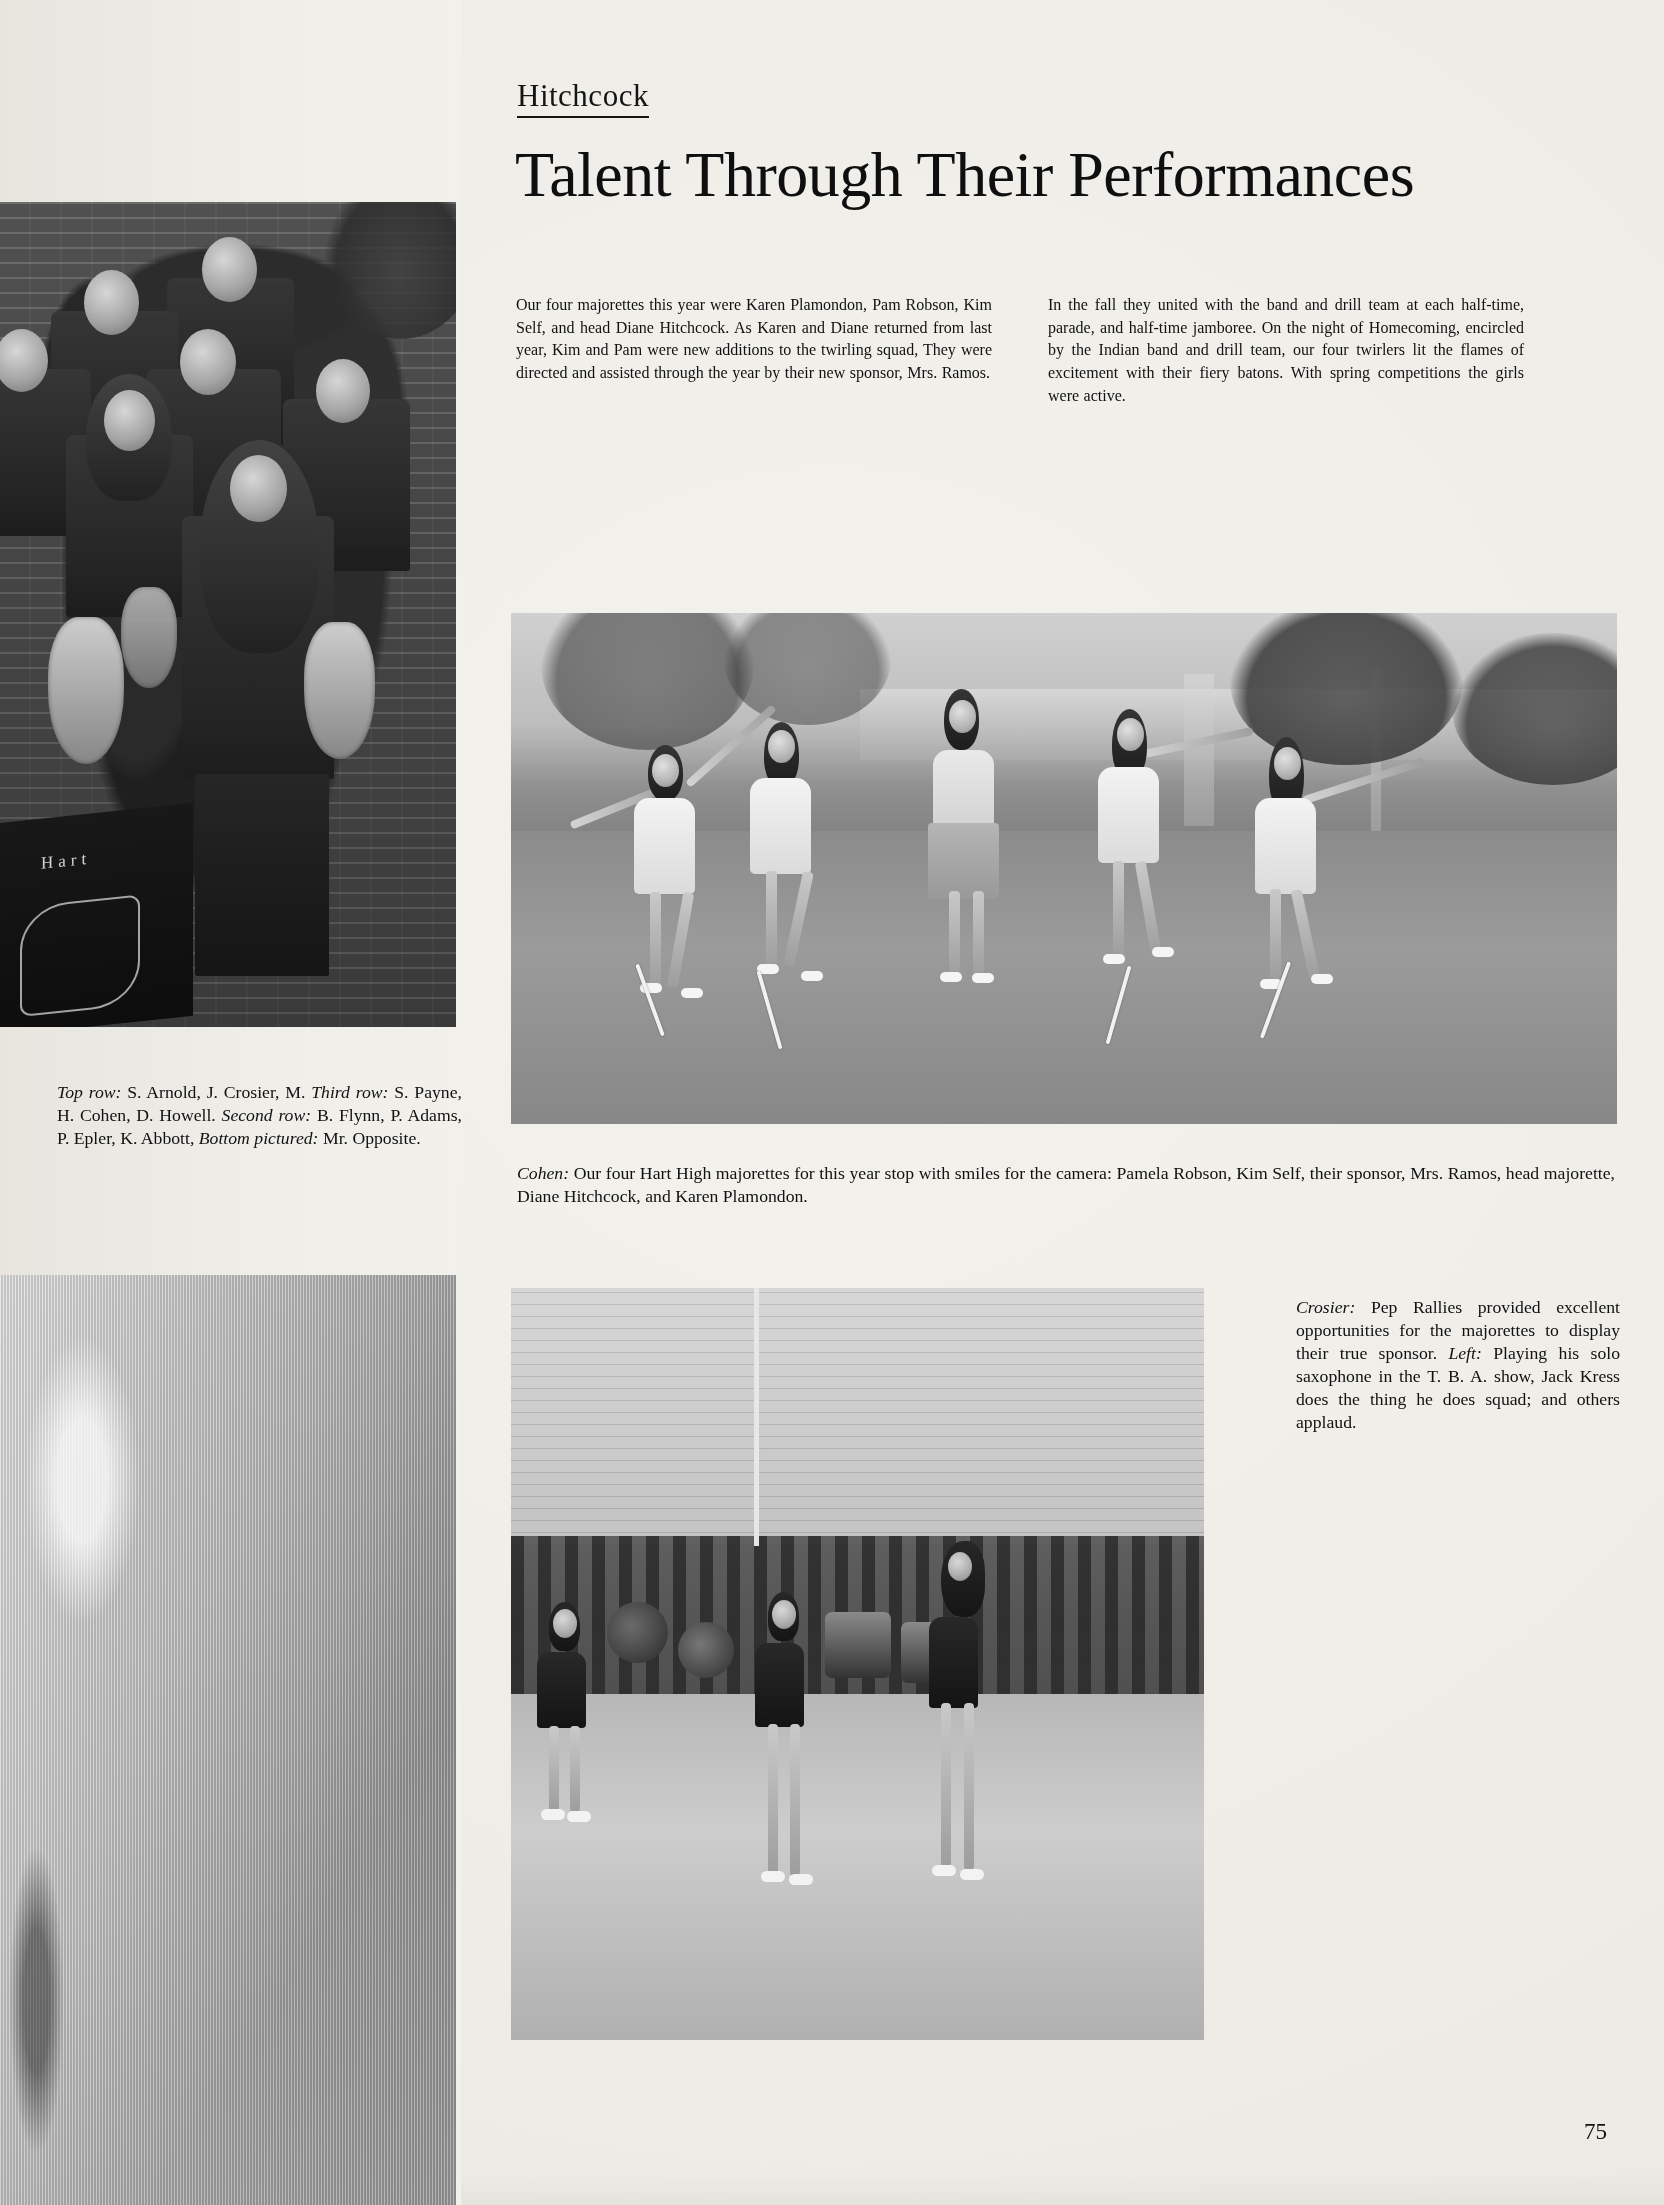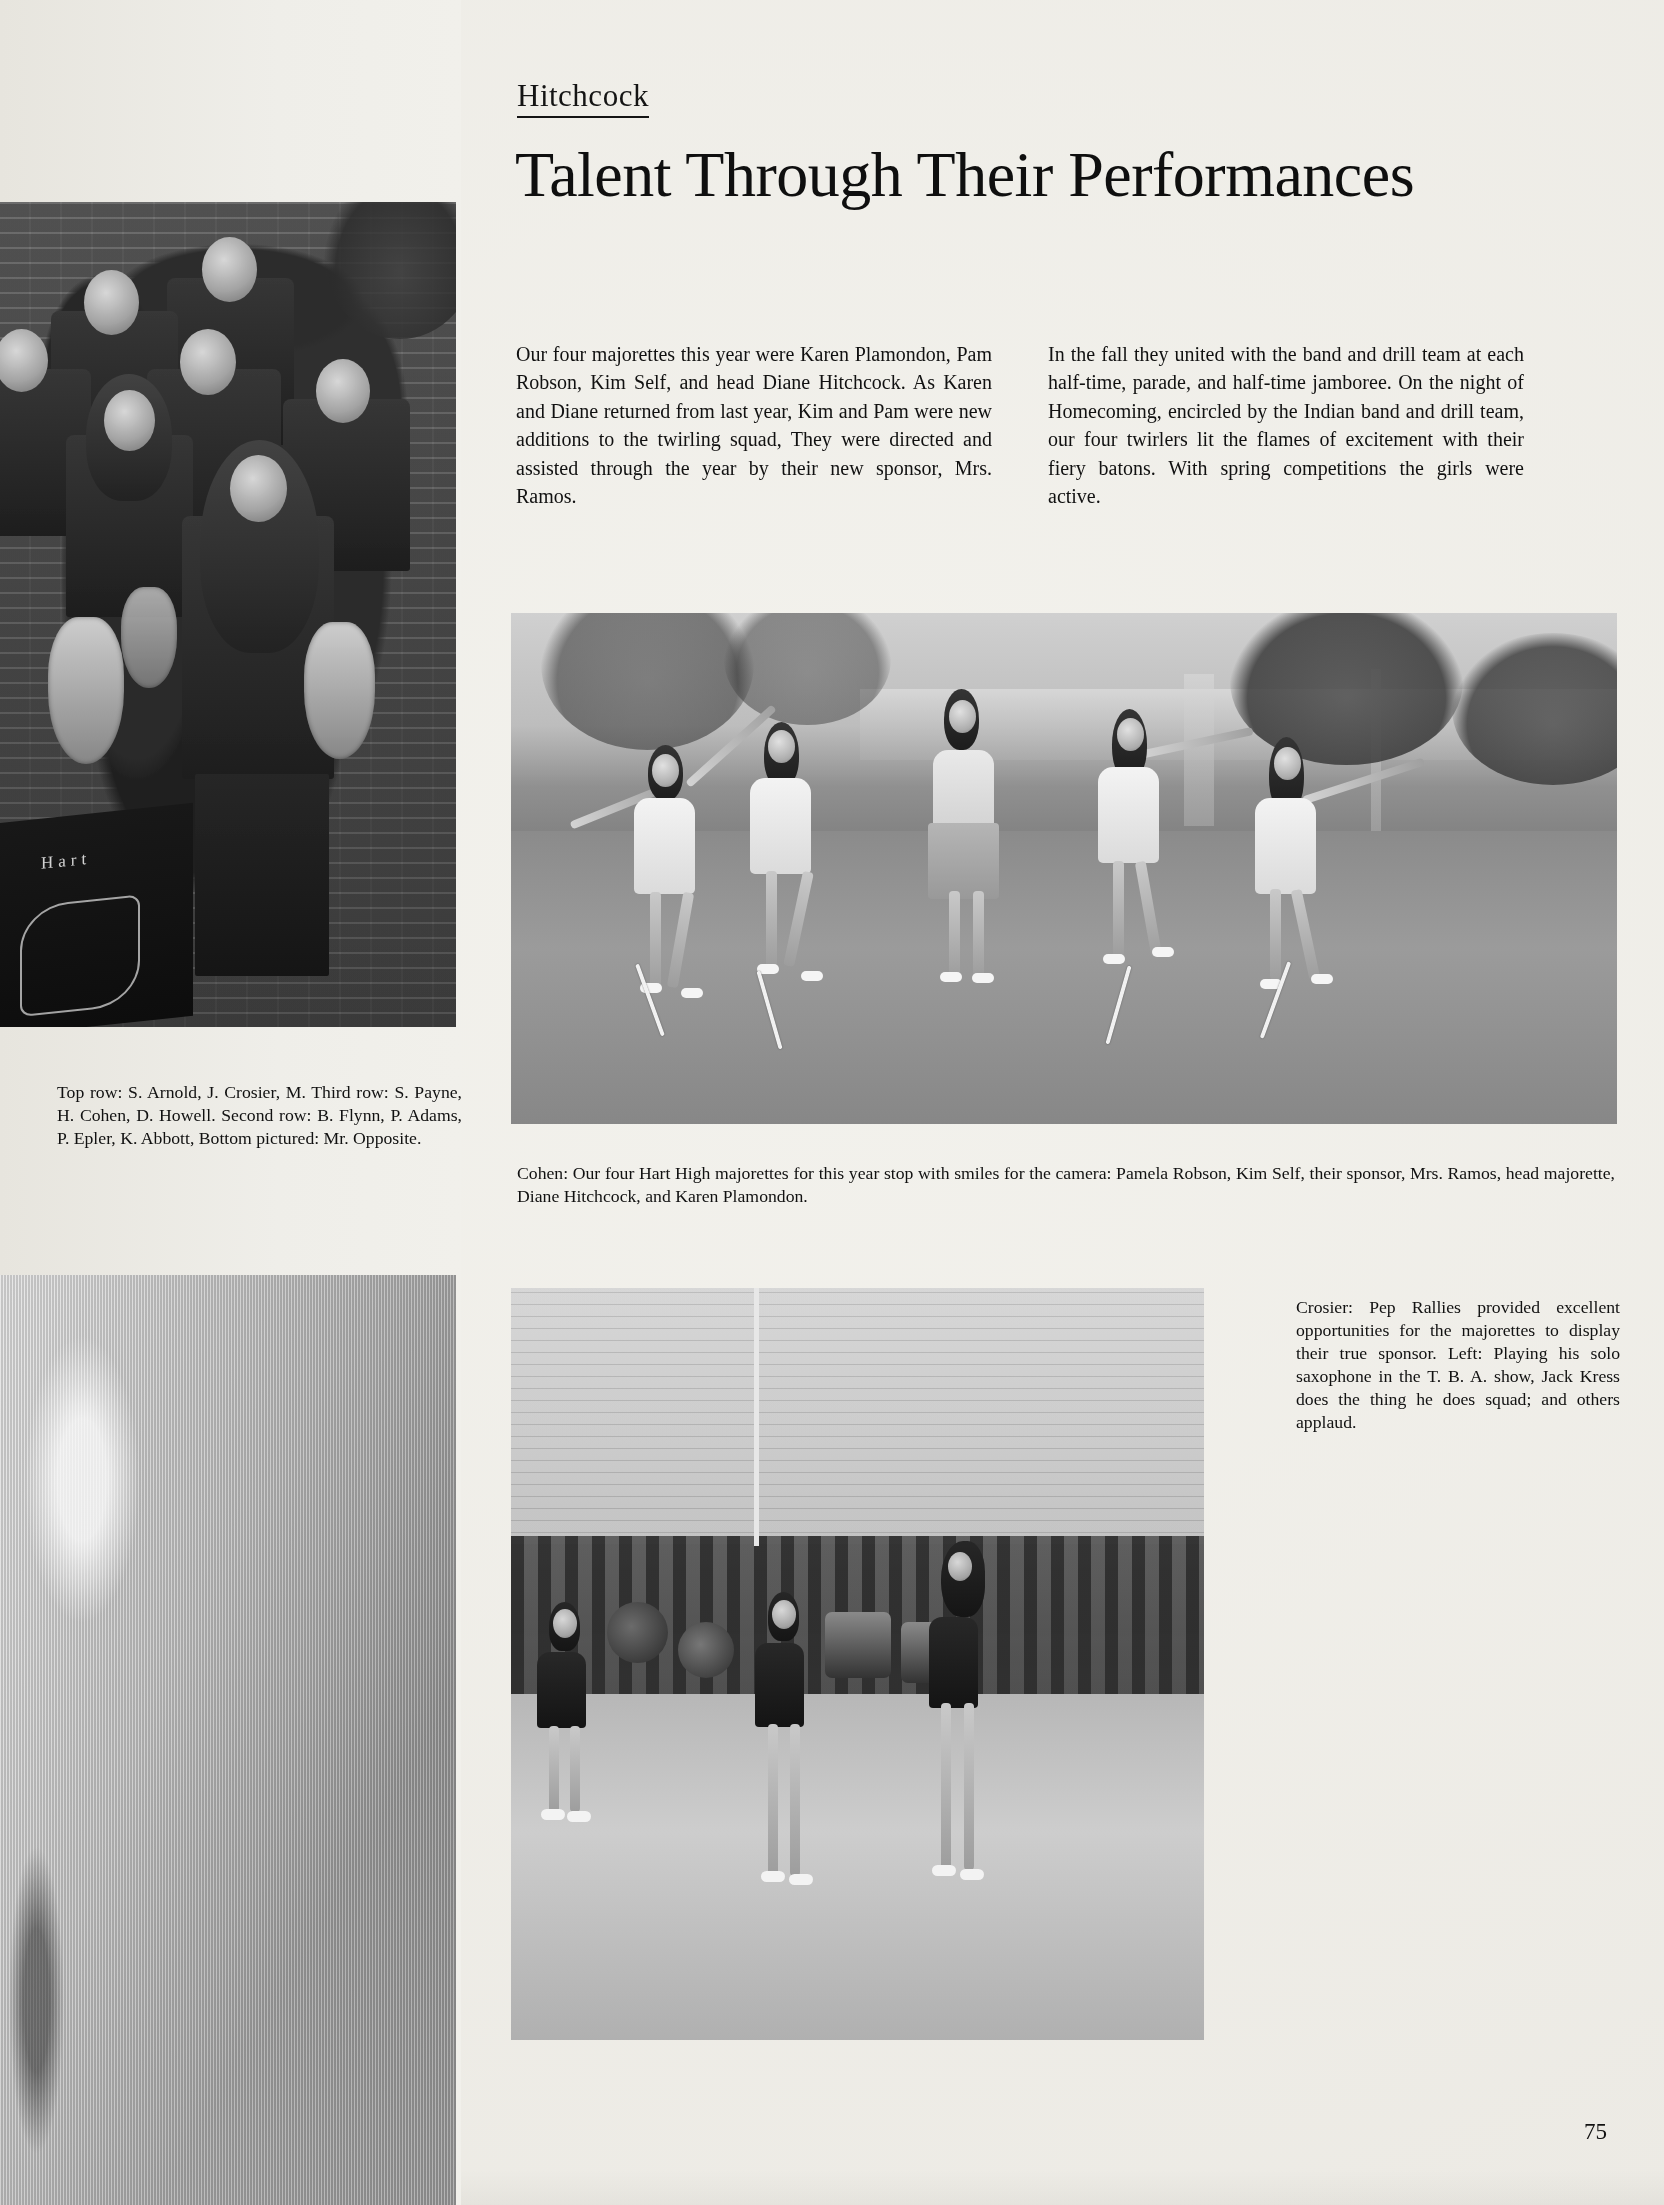--- a/index.html
+++ b/index.html
@@ -168,36 +168,35 @@
     font-size: 31px; letter-spacing: 0.5px; color:#141414;
   }
   .kicker span { border-bottom: 2px solid #141414; padding-bottom: 3px; }
   .headline {
     position:absolute; left:515px; top:142px; width:1103px;
     font-size: 64px; line-height: 1.02; color:#0f0f0f; letter-spacing:-0.5px;
     white-space: nowrap;
   }
   .bodycol {
     position:absolute; width:476px;
-    font-size: 20px; line-height: 1.42; color:#111;
+    font-size: 16px; line-height: 1.42; color:#111;
     text-align: justify; text-justify: inter-word;
     word-spacing: 0.5px;
-    margin-top: 46px;
   }
   #col1 { left:516px; top:294px; }
   #col2 { left:1048px; top:294px; }
 
   .caption {
     position:absolute; color:#111; font-size:17.7px; line-height:1.30;
     text-align: justify;
   }
   #cap-band { left:57px; top:1081px; width:405px; }
   #cap-above { left:517px; top:1162px; width:1098px; }
   #cap-opposite { left:1296px; top:1296px; width:324px; }
-  .lbl { }
+  .lbl { font-style: italic; }
 
   .folio {
     position:absolute; right:57px; bottom:60px;
     font-size: 23px; color:#111;
   }
 </style>
 </head>
 <body>
 
 <div class="paper"></div>

